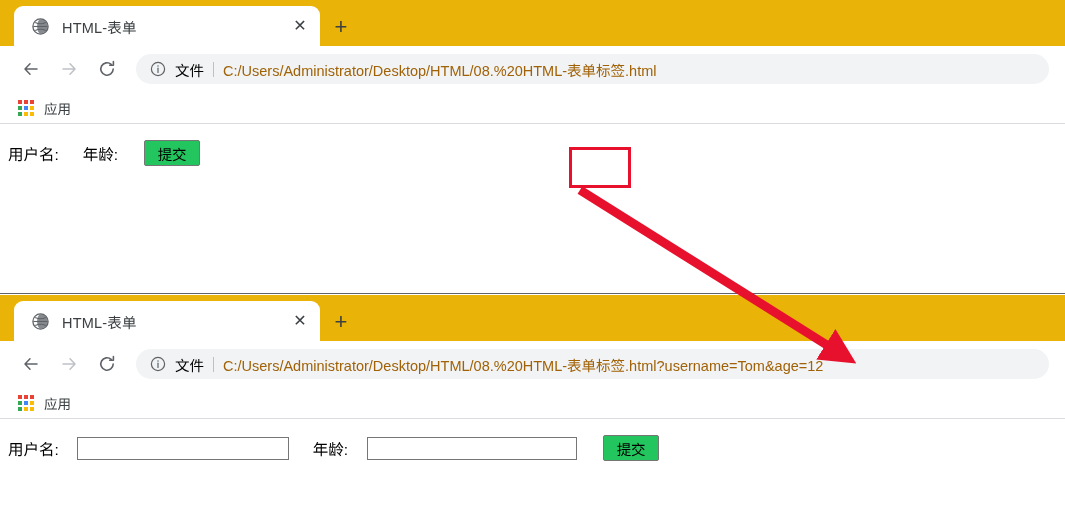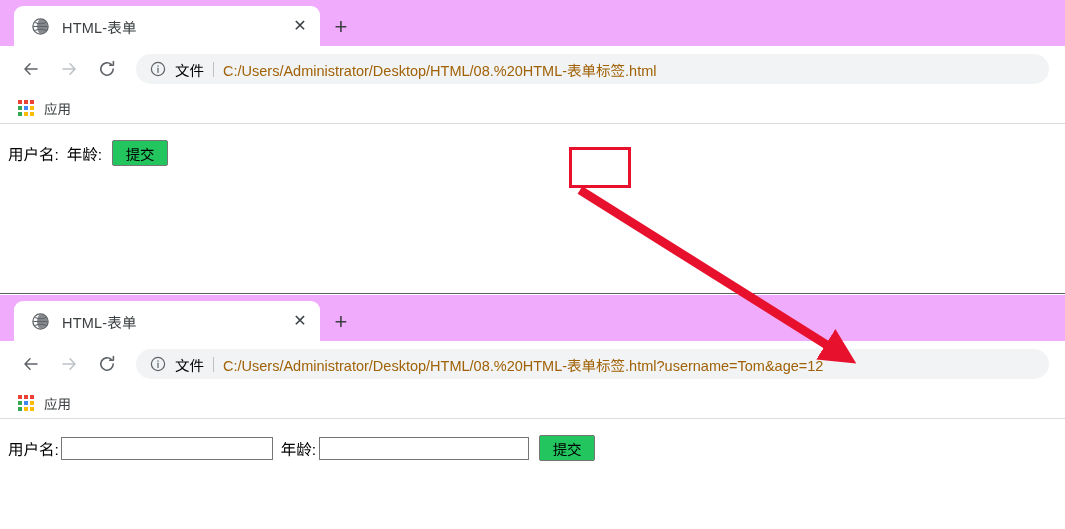--- a/index.html
+++ b/index.html
@@ -32,21 +32,21 @@
     top: 293px;
     width: 1065px;
     height: 1px;
     background: #5f6368;
   }
 
   
   .tab-strip {
     position: relative;
     height: 46px;
-    background: #f0abfc;
+    background: #eab308;
   }
   .tab {
     position: absolute;
     left: 14px;
     top: 6px;
     width: 306px;
     height: 40px;
     background: #ffffff;
     border-radius: 9px 9px 0 0;
     display: flex;
@@ -206,20 +206,21 @@
   }
   #window-top .page-content    { height: 124px; }
   #window-bottom .page-content { height: 120px; }
 
   .form-row {
     display: flex;
     align-items: center;
     font-size: 15px;
     color: #000000;
     font-family: "Liberation Sans", sans-serif;
+    gap: 16px;
   }
   .form-label {
     font-size: 15.5px;
     color: #000000;
     white-space: nowrap;
   }
   .text-input {
     height: 23px;
     border: 1px solid #767676;
     background: #ffffff;

